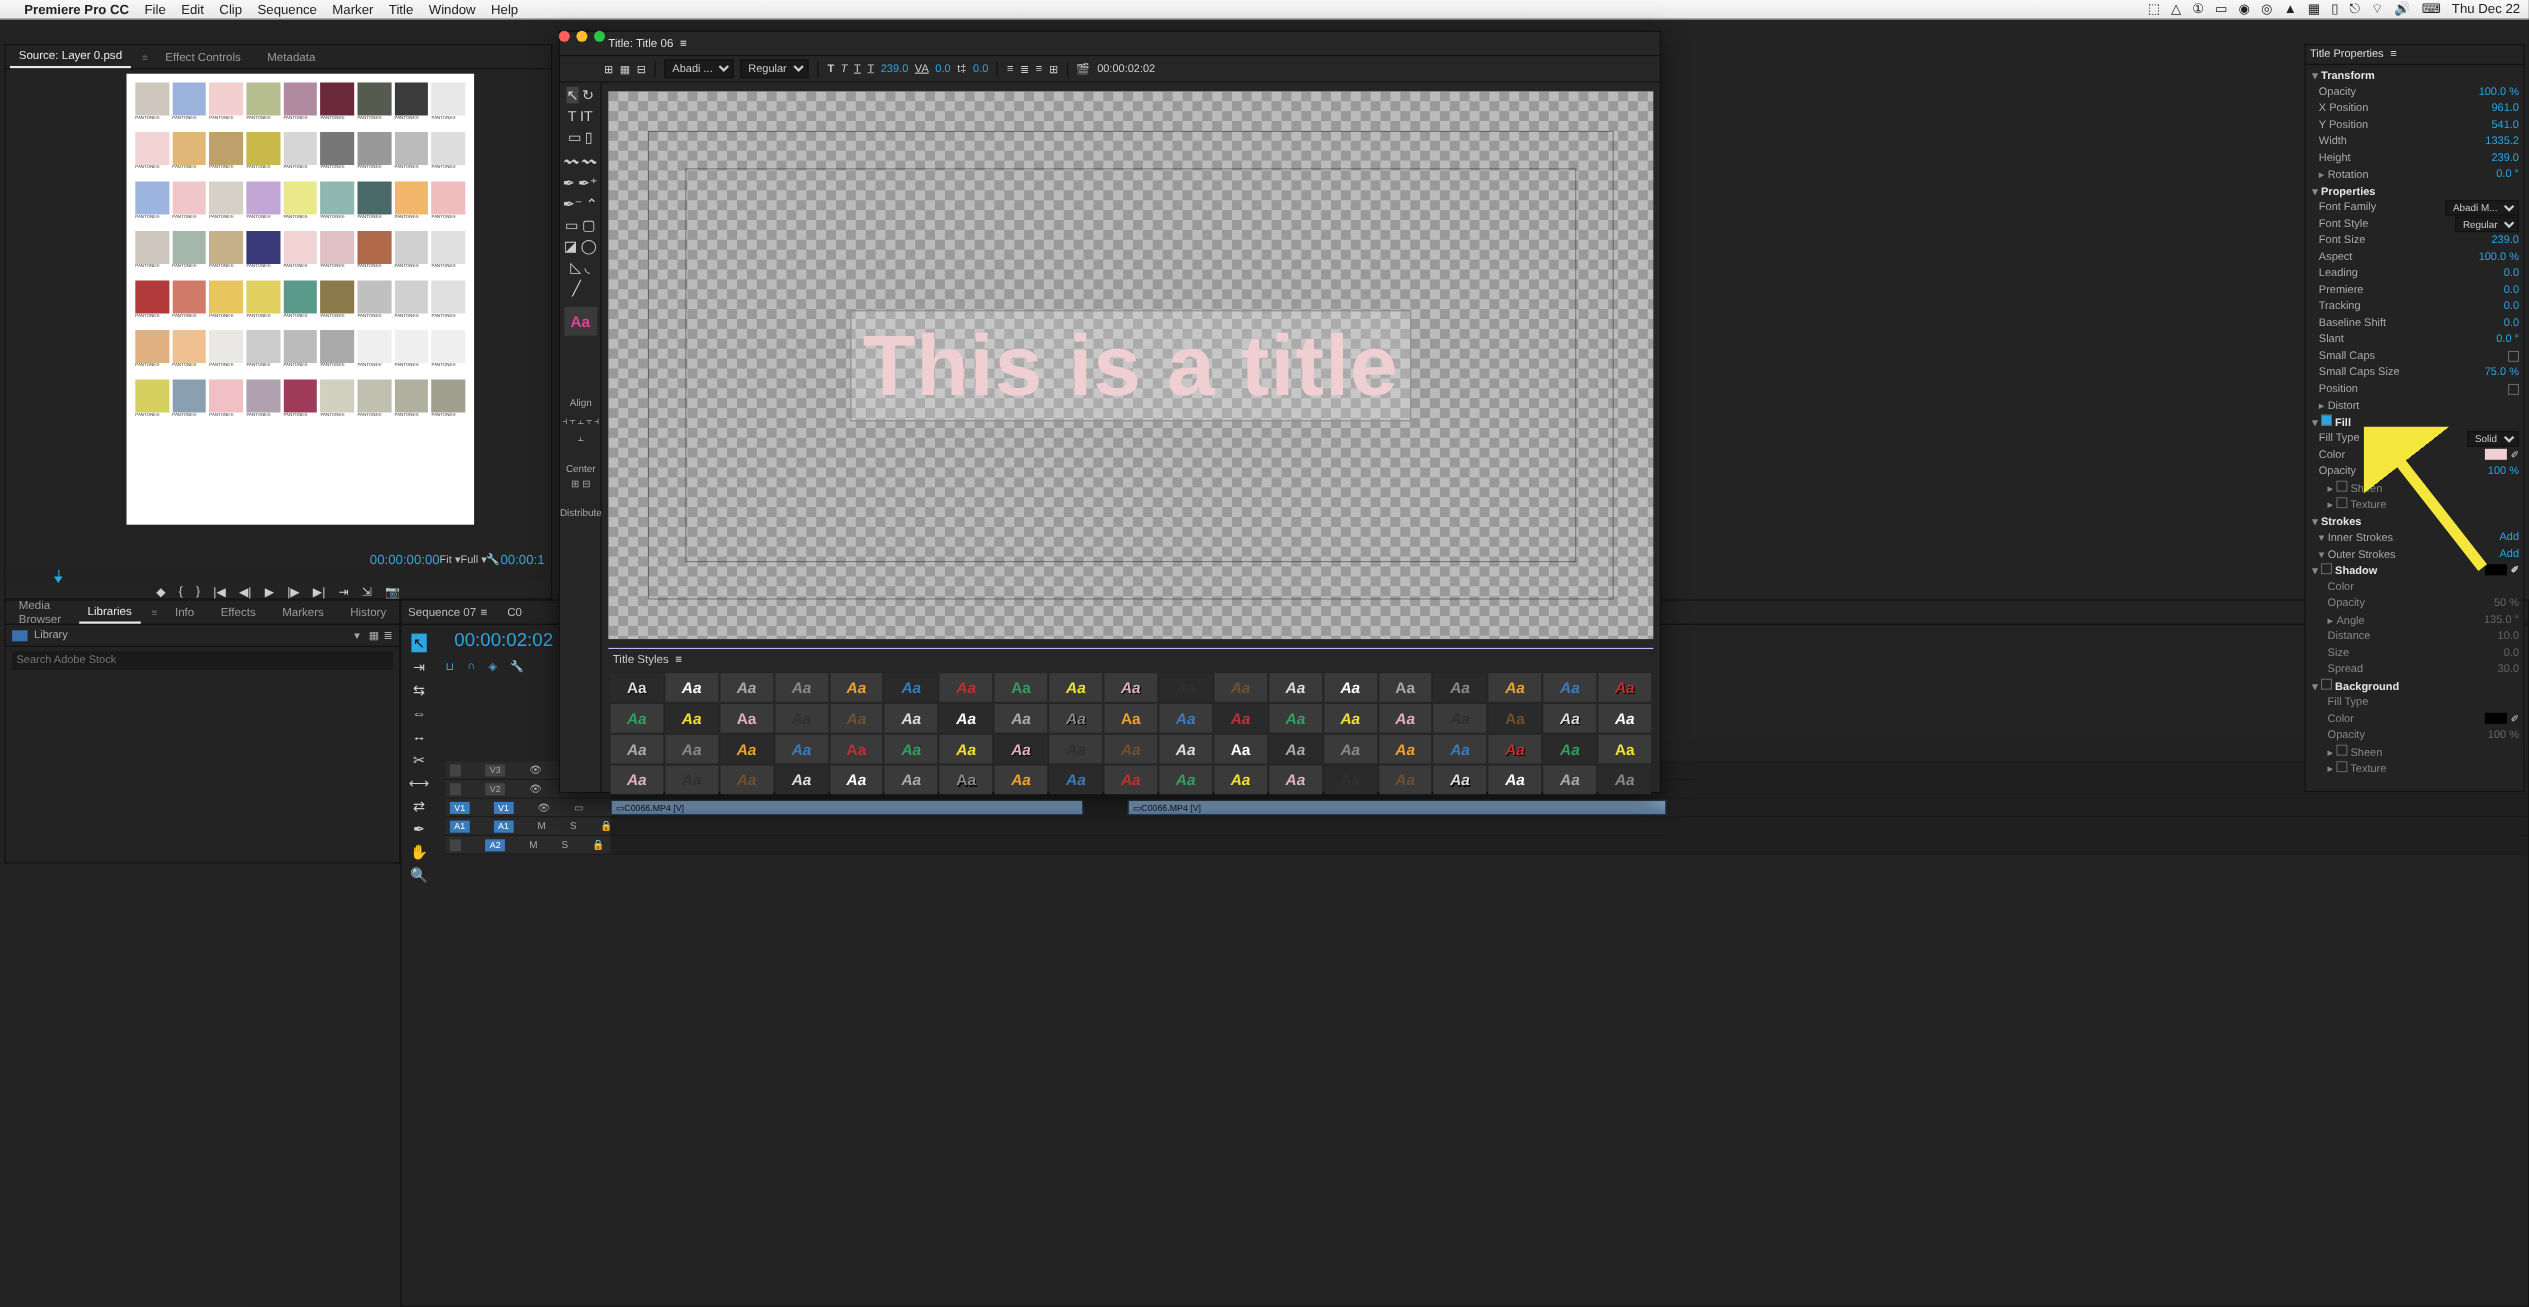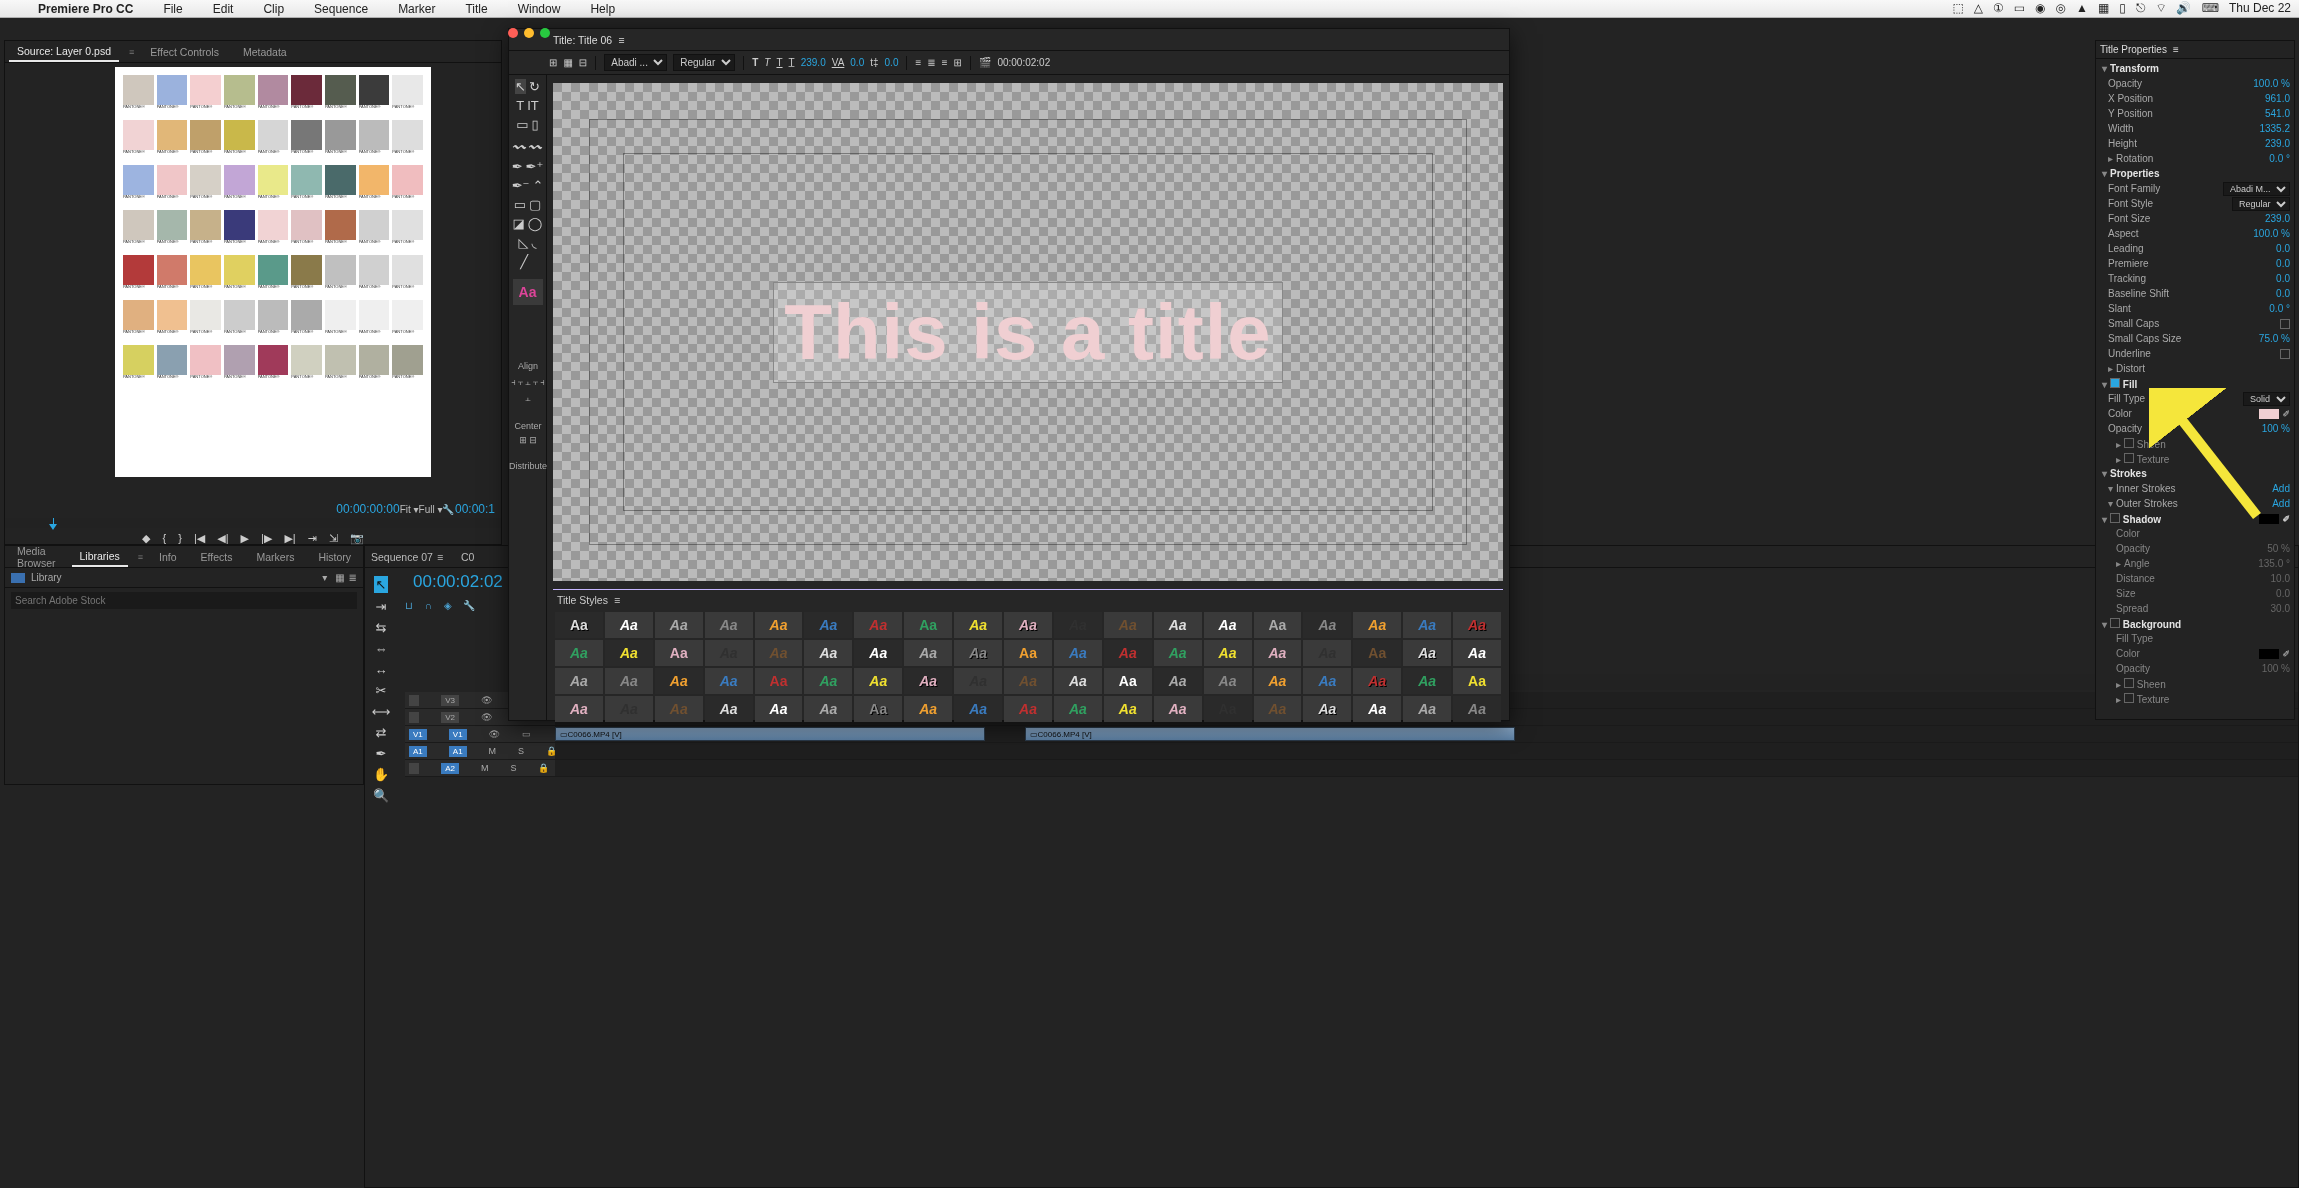--- a/index.html
+++ b/index.html
@@ -1,19 +1,19 @@
 <!DOCTYPE html>
 <html><head>
 <meta charset="utf-8">
 <style>
 * { margin: 0; padding: 0; box-sizing: border-box; font-family: -apple-system, 'Segoe UI', sans-serif; user-select: none; }
 body { background: #1a1a1a; color: #aaa; font-size: 10px; overflow: hidden; width: 2299px; height: 1188px; position: relative; }
 
 
-.mac-menubar { height: 18px; background: linear-gradient(#f8f8f8,#e8e8e8); border-bottom: 1px solid #b0b0b0; display: flex; align-items: center; padding: 0 8px; color: #222; font-size: 12px; gap: 30px; }
+.mac-menubar { height: 18px; background: linear-gradient(#f8f8f8,#e8e8e8); border-bottom: 1px solid #b0b0b0; display: flex; align-items: center; padding: 0 8px; color: #222; font-size: 12px; gap: 14px; }
 .mac-menubar .apple { font-size: 14px; }
 .mac-menubar .app-name { font-weight: 600; }
 .mac-menubar .spacer { flex: 1; }
 .mac-menubar .right { display: flex; gap: 10px; font-size: 12px; }
 
 
 .workspace { position: absolute; top: 18px; left: 0; right: 0; bottom: 0; background: #232323; display: flex; flex-direction: column; }
 
 .titler-traffic { position:absolute; top:28px; left:508px; display:flex; gap:6px; z-index: 30;}
 .tl { width:10px; height:10px; border-radius:50%; }
@@ -812,21 +812,21 @@
       </div>
     <div class="prow">
         <span>Small Caps</span>
         <span class="chk"></span>
       </div>
     <div class="prow">
         <span>Small Caps Size</span>
         <span class="v">75.0 %</span>
       </div>
     <div class="prow">
-        <span>Underline</span>
+        <span>Position</span>
         <span class="chk"></span>
       </div>
     <div class="prow">
         <span><span class="arrow">▸</span><span>Distort</span></span>
       </div>
 
     <div class="prow h">
         <span><span class="arrow">▾</span><span class="chk on"></span> <span>Fill</span></span>
       </div>
     <div class="prow">

